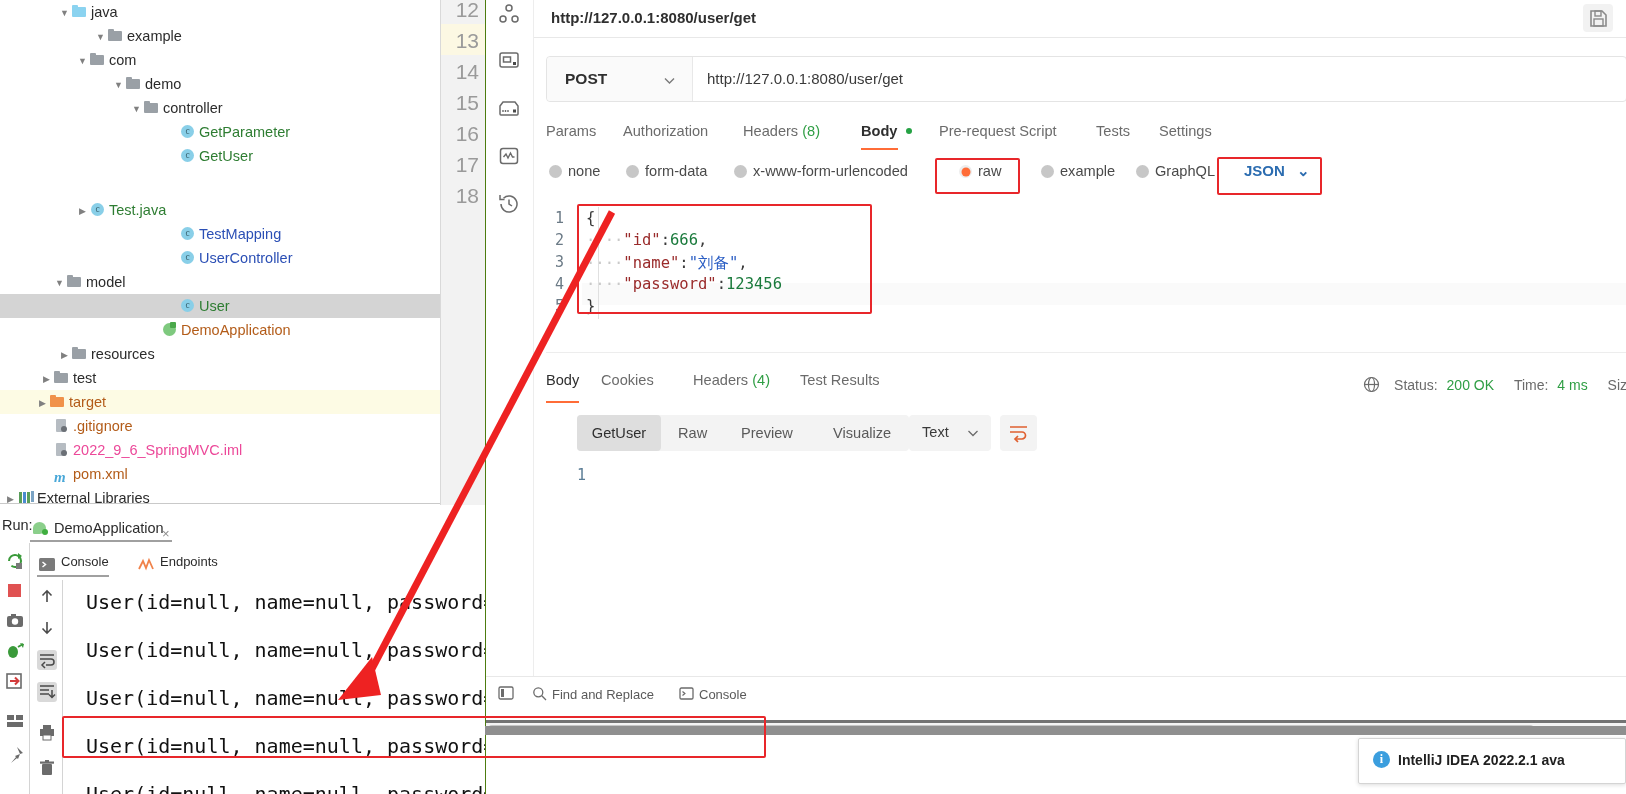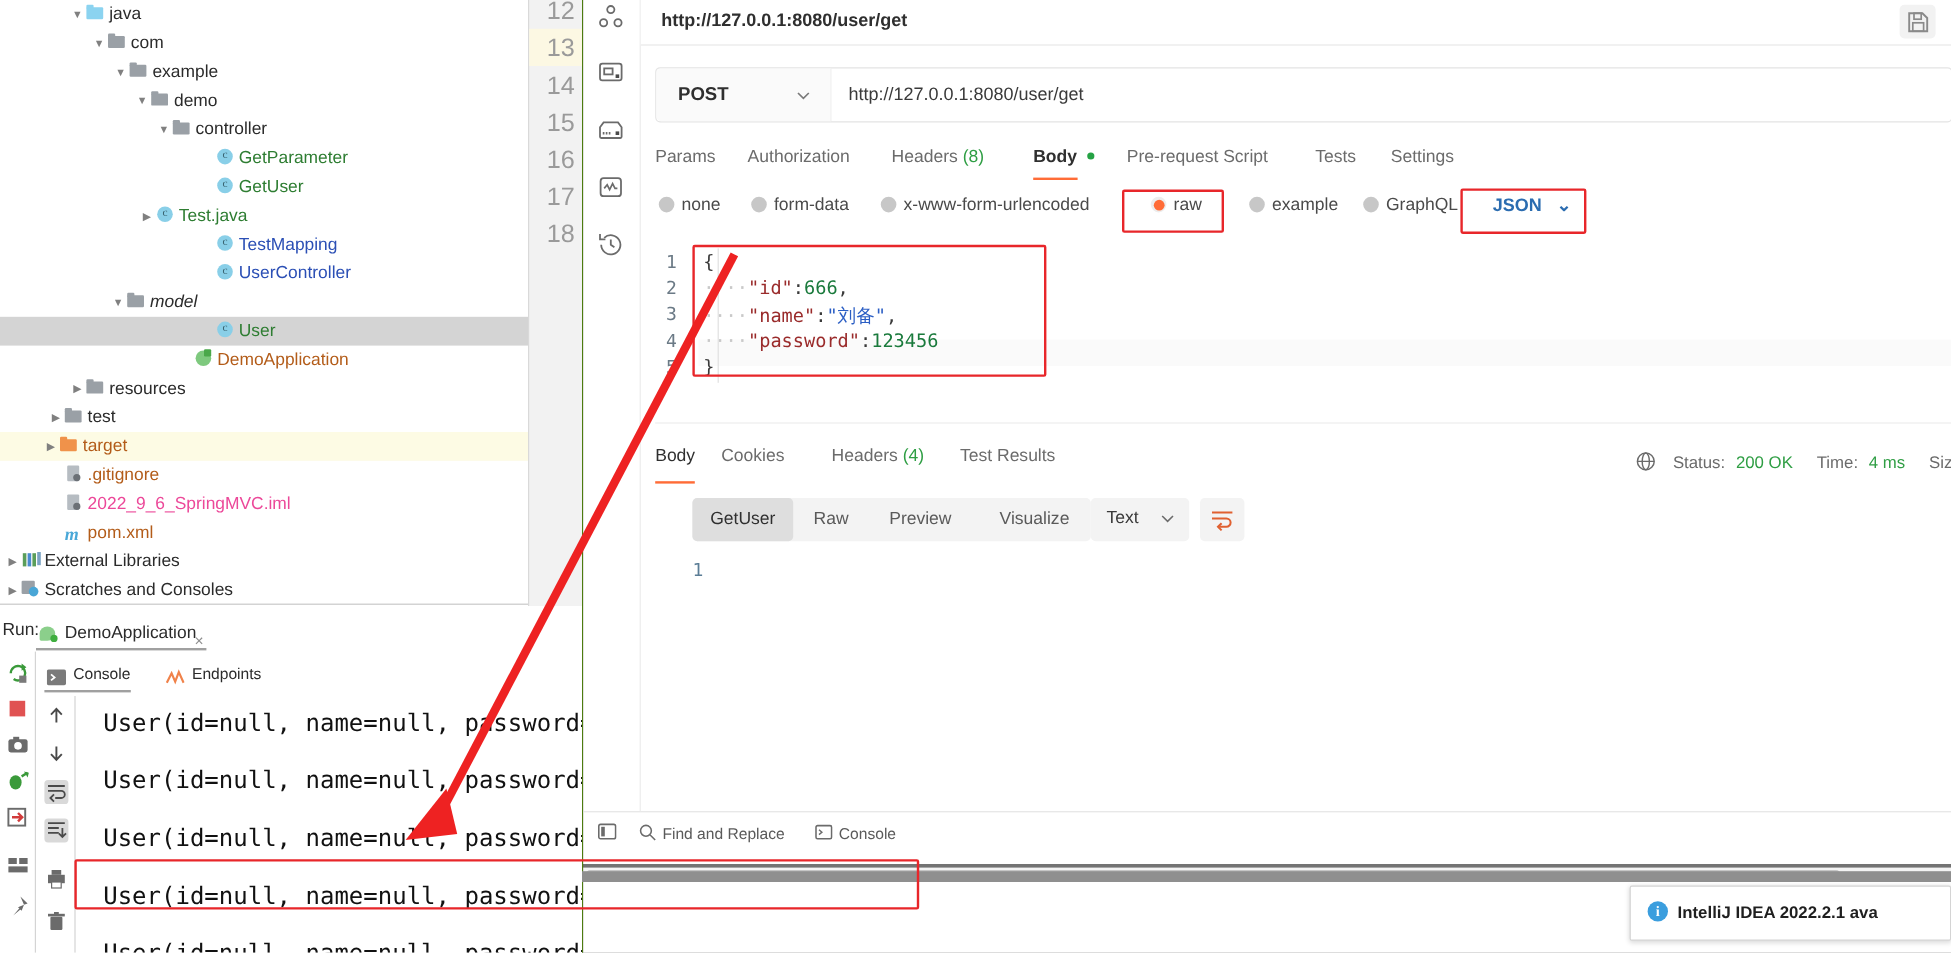--- a/index.html
+++ b/index.html
@@ -325,30 +325,30 @@
   }
 </style>
 </head>
 <body>
 
 <div id="root">
 
   <div class="idea-tree">
     <div id="tree-rows">
         <div class="tree-row" style="padding-left: 58px;"><span class="tw">▼</span><span class="ico folder src"></span><span class="lbl c-dark">java</span></div>
+        <div class="tree-row" style="padding-left: 94px;"><span class="tw">▼</span><span class="ico folder"></span><span class="lbl c-dark">example</span></div>
         <div class="tree-row" style="padding-left: 76px;"><span class="tw">▼</span><span class="ico folder"></span><span class="lbl c-dark">com</span></div>
-        <div class="tree-row" style="padding-left: 94px;"><span class="tw">▼</span><span class="ico folder"></span><span class="lbl c-dark">example</span></div>
         <div class="tree-row" style="padding-left: 112px;"><span class="tw">▼</span><span class="ico folder"></span><span class="lbl c-dark">demo</span></div>
         <div class="tree-row" style="padding-left: 130px;"><span class="tw">▼</span><span class="ico folder"></span><span class="lbl c-dark">controller</span></div>
         <div class="tree-row" style="padding-left: 166px;"><span class="tw none">·</span><span class="ico cls"></span><span class="lbl c-green">GetParameter</span></div>
         <div class="tree-row" style="padding-left: 166px;"><span class="tw none">·</span><span class="ico cls"></span><span class="lbl c-green">GetUser</span></div>
-        <div class="tree-row" style="padding-left: 116px;"><span class="tw">▶</span><span class="ico cls"></span><span class="lbl c-green">Test.java</span></div>
+        <div class="tree-row" style="padding-left: 76px; margin-top: 30px;"><span class="tw">▶</span><span class="ico cls"></span><span class="lbl c-green">Test.java</span></div>
         <div class="tree-row" style="padding-left: 166px;"><span class="tw none">·</span><span class="ico cls"></span><span class="lbl c-blue">TestMapping</span></div>
         <div class="tree-row" style="padding-left: 166px;"><span class="tw none">·</span><span class="ico cls"></span><span class="lbl c-blue">UserController</span></div>
-        <div class="tree-row" style="padding-left: 92px; font-style: italic;"><span class="tw">▼</span><span class="ico folder"></span><span class="lbl c-dark">model</span></div>
+        <div class="tree-row" style="padding-left: 53px;"><span class="tw">▼</span><span class="ico folder"></span><span class="lbl c-dark">model</span></div>
         <div class="tree-row sel" style="padding-left: 166px;"><span class="tw none">·</span><span class="ico cls"></span><span class="lbl c-green">User</span></div>
         <div class="tree-row" style="padding-left: 148px;"><span class="tw none">·</span><span class="ico spring"></span><span class="lbl c-orange">DemoApplication</span></div>
         <div class="tree-row" style="padding-left: 58px;"><span class="tw">▶</span><span class="ico folder res"></span><span class="lbl c-dark">resources</span></div>
         <div class="tree-row" style="padding-left: 40px;"><span class="tw">▶</span><span class="ico folder"></span><span class="lbl c-dark">test</span></div>
         <div class="tree-row tgt" style="padding-left: 36px;"><span class="tw">▶</span><span class="ico folder orange"></span><span class="lbl c-orange">target</span></div>
         <div class="tree-row" style="padding-left: 40px;"><span class="tw none">·</span><span class="ico file"></span><span class="lbl c-orange">.gitignore</span></div>
         <div class="tree-row" style="padding-left: 40px;"><span class="tw none">·</span><span class="ico file"></span><span class="lbl c-olive">2022_9_6_SpringMVC.iml</span></div>
         <div class="tree-row" style="padding-left: 40px;"><span class="tw none">·</span><span class="ico mvn"></span><span class="lbl c-orange">pom.xml</span></div>
         <div class="tree-row" style="padding-left: 4px;"><span class="tw">▶</span><span class="ico lib"></span><span class="lbl c-dark">External Libraries</span></div>
         <div class="tree-row" style="padding-left: 4px;"><span class="tw">▶</span><span class="ico scratch"></span><span class="lbl c-dark">Scratches and Consoles</span></div>

